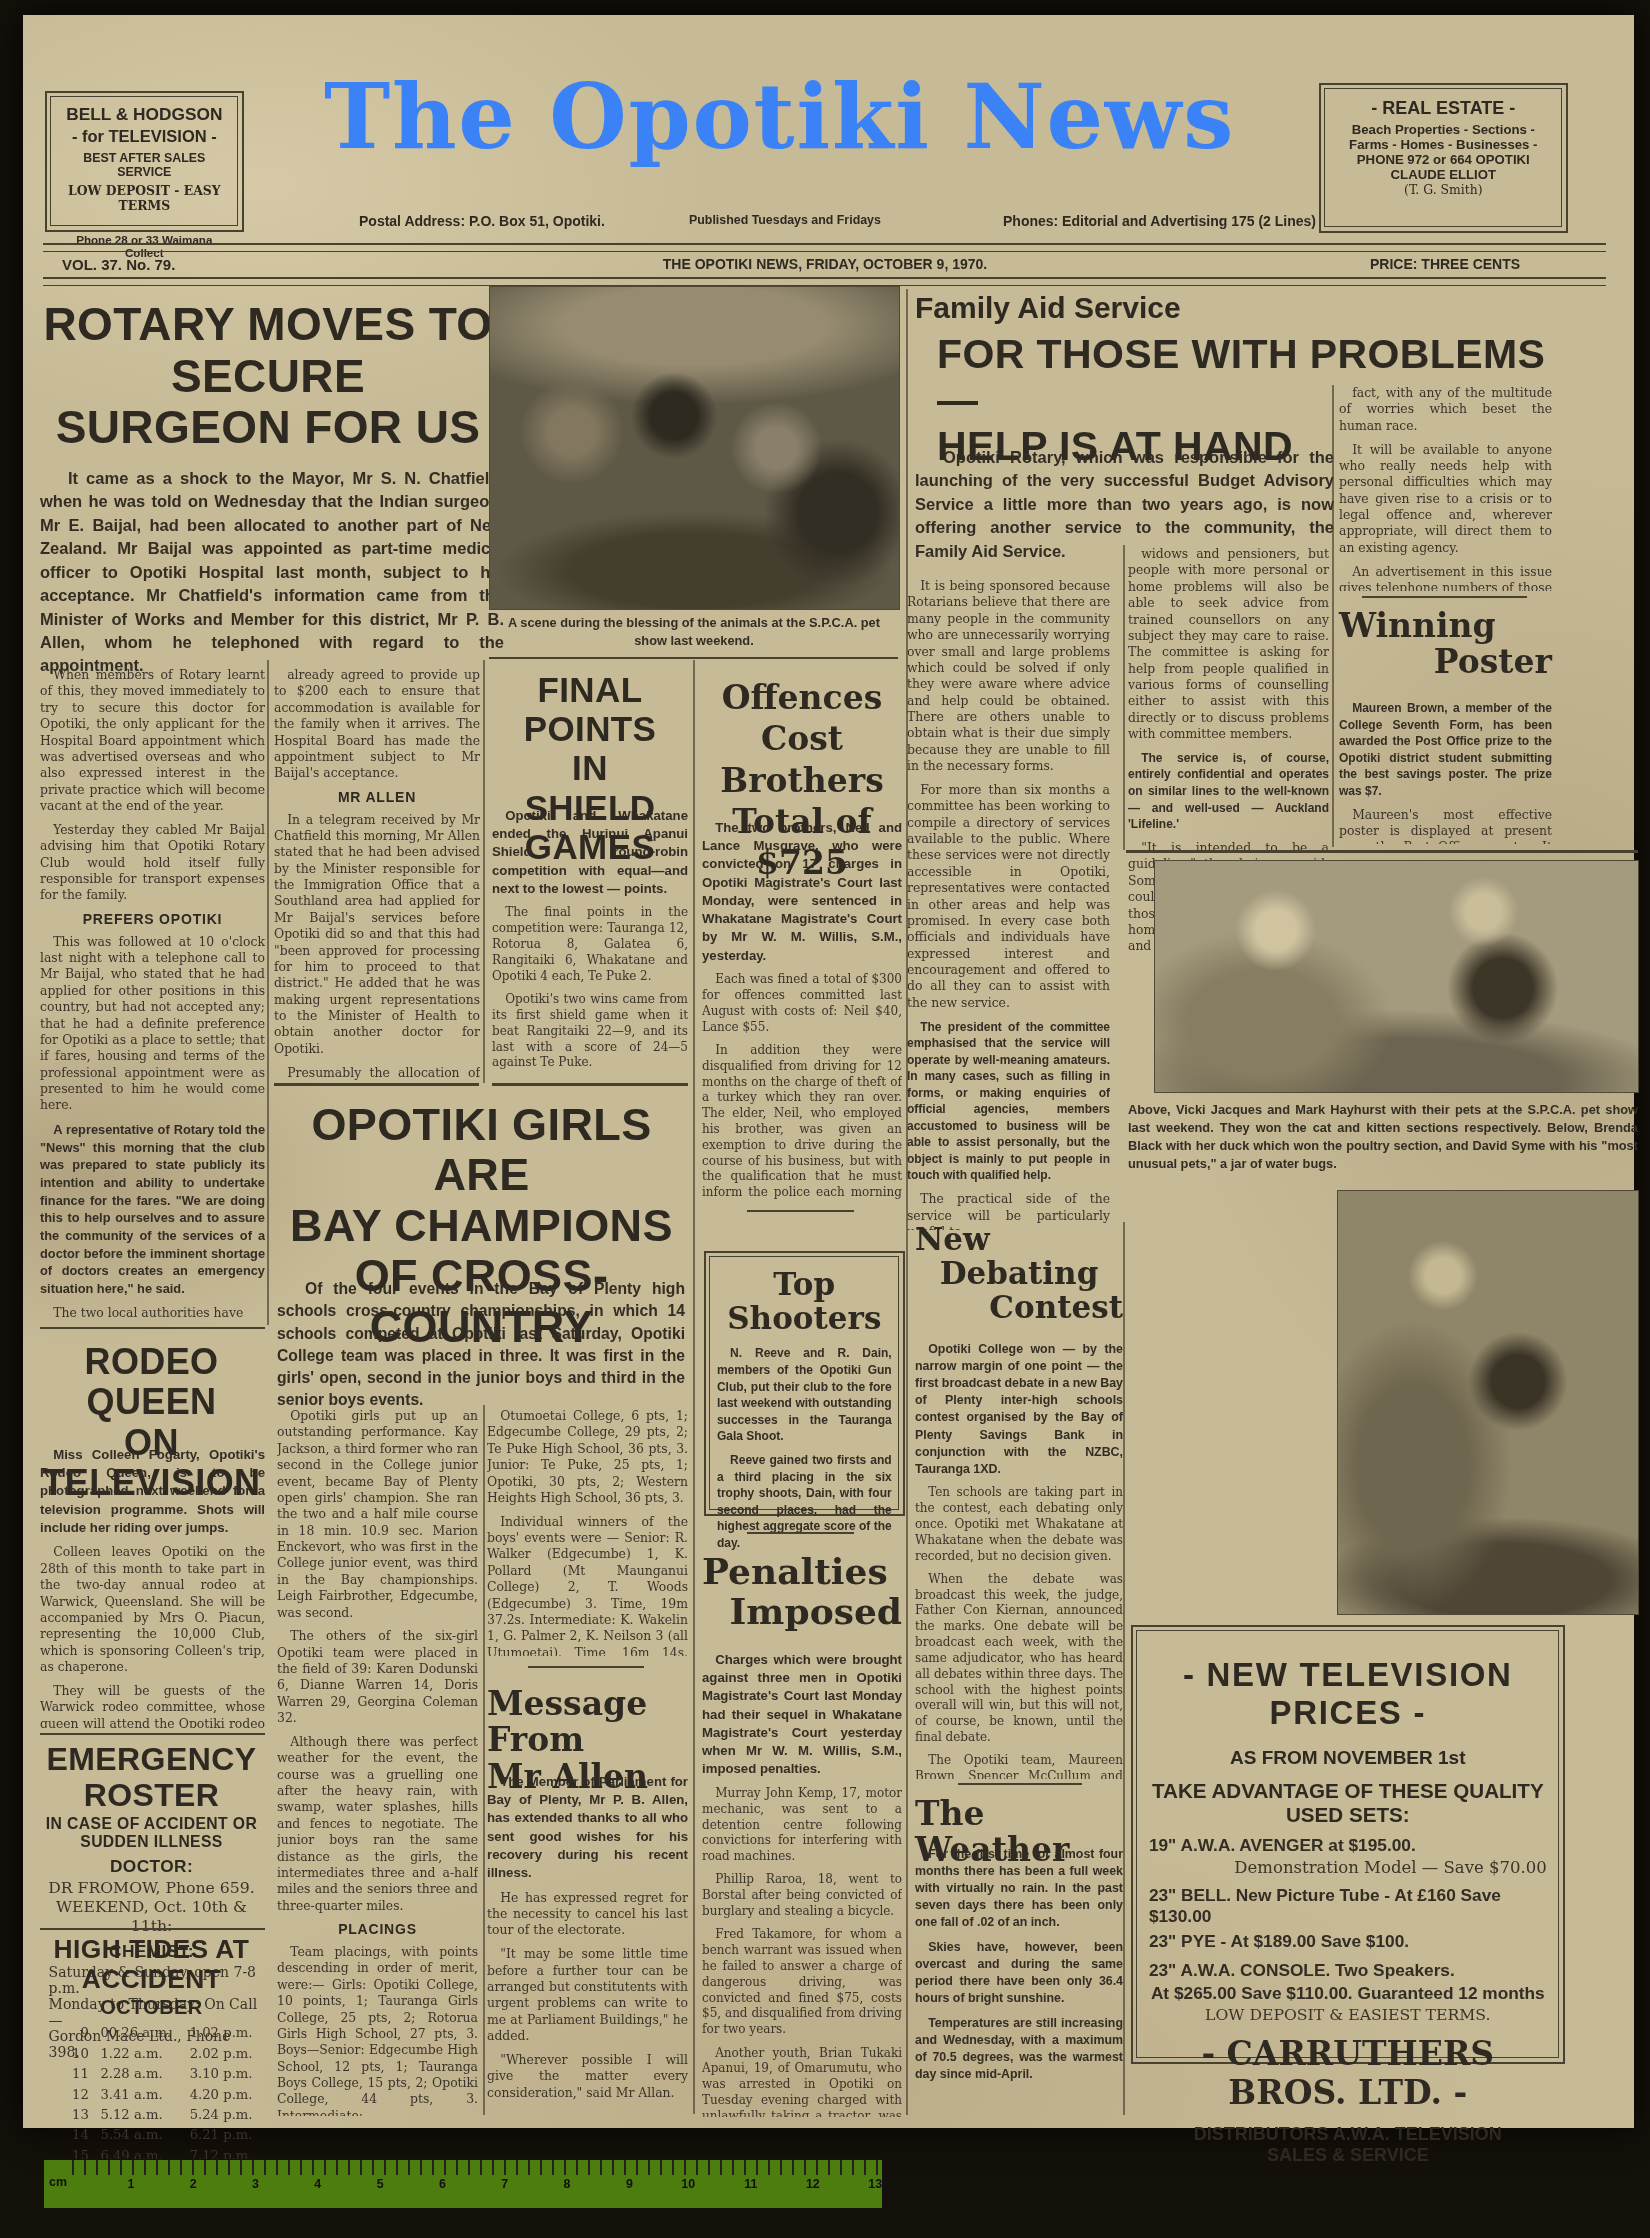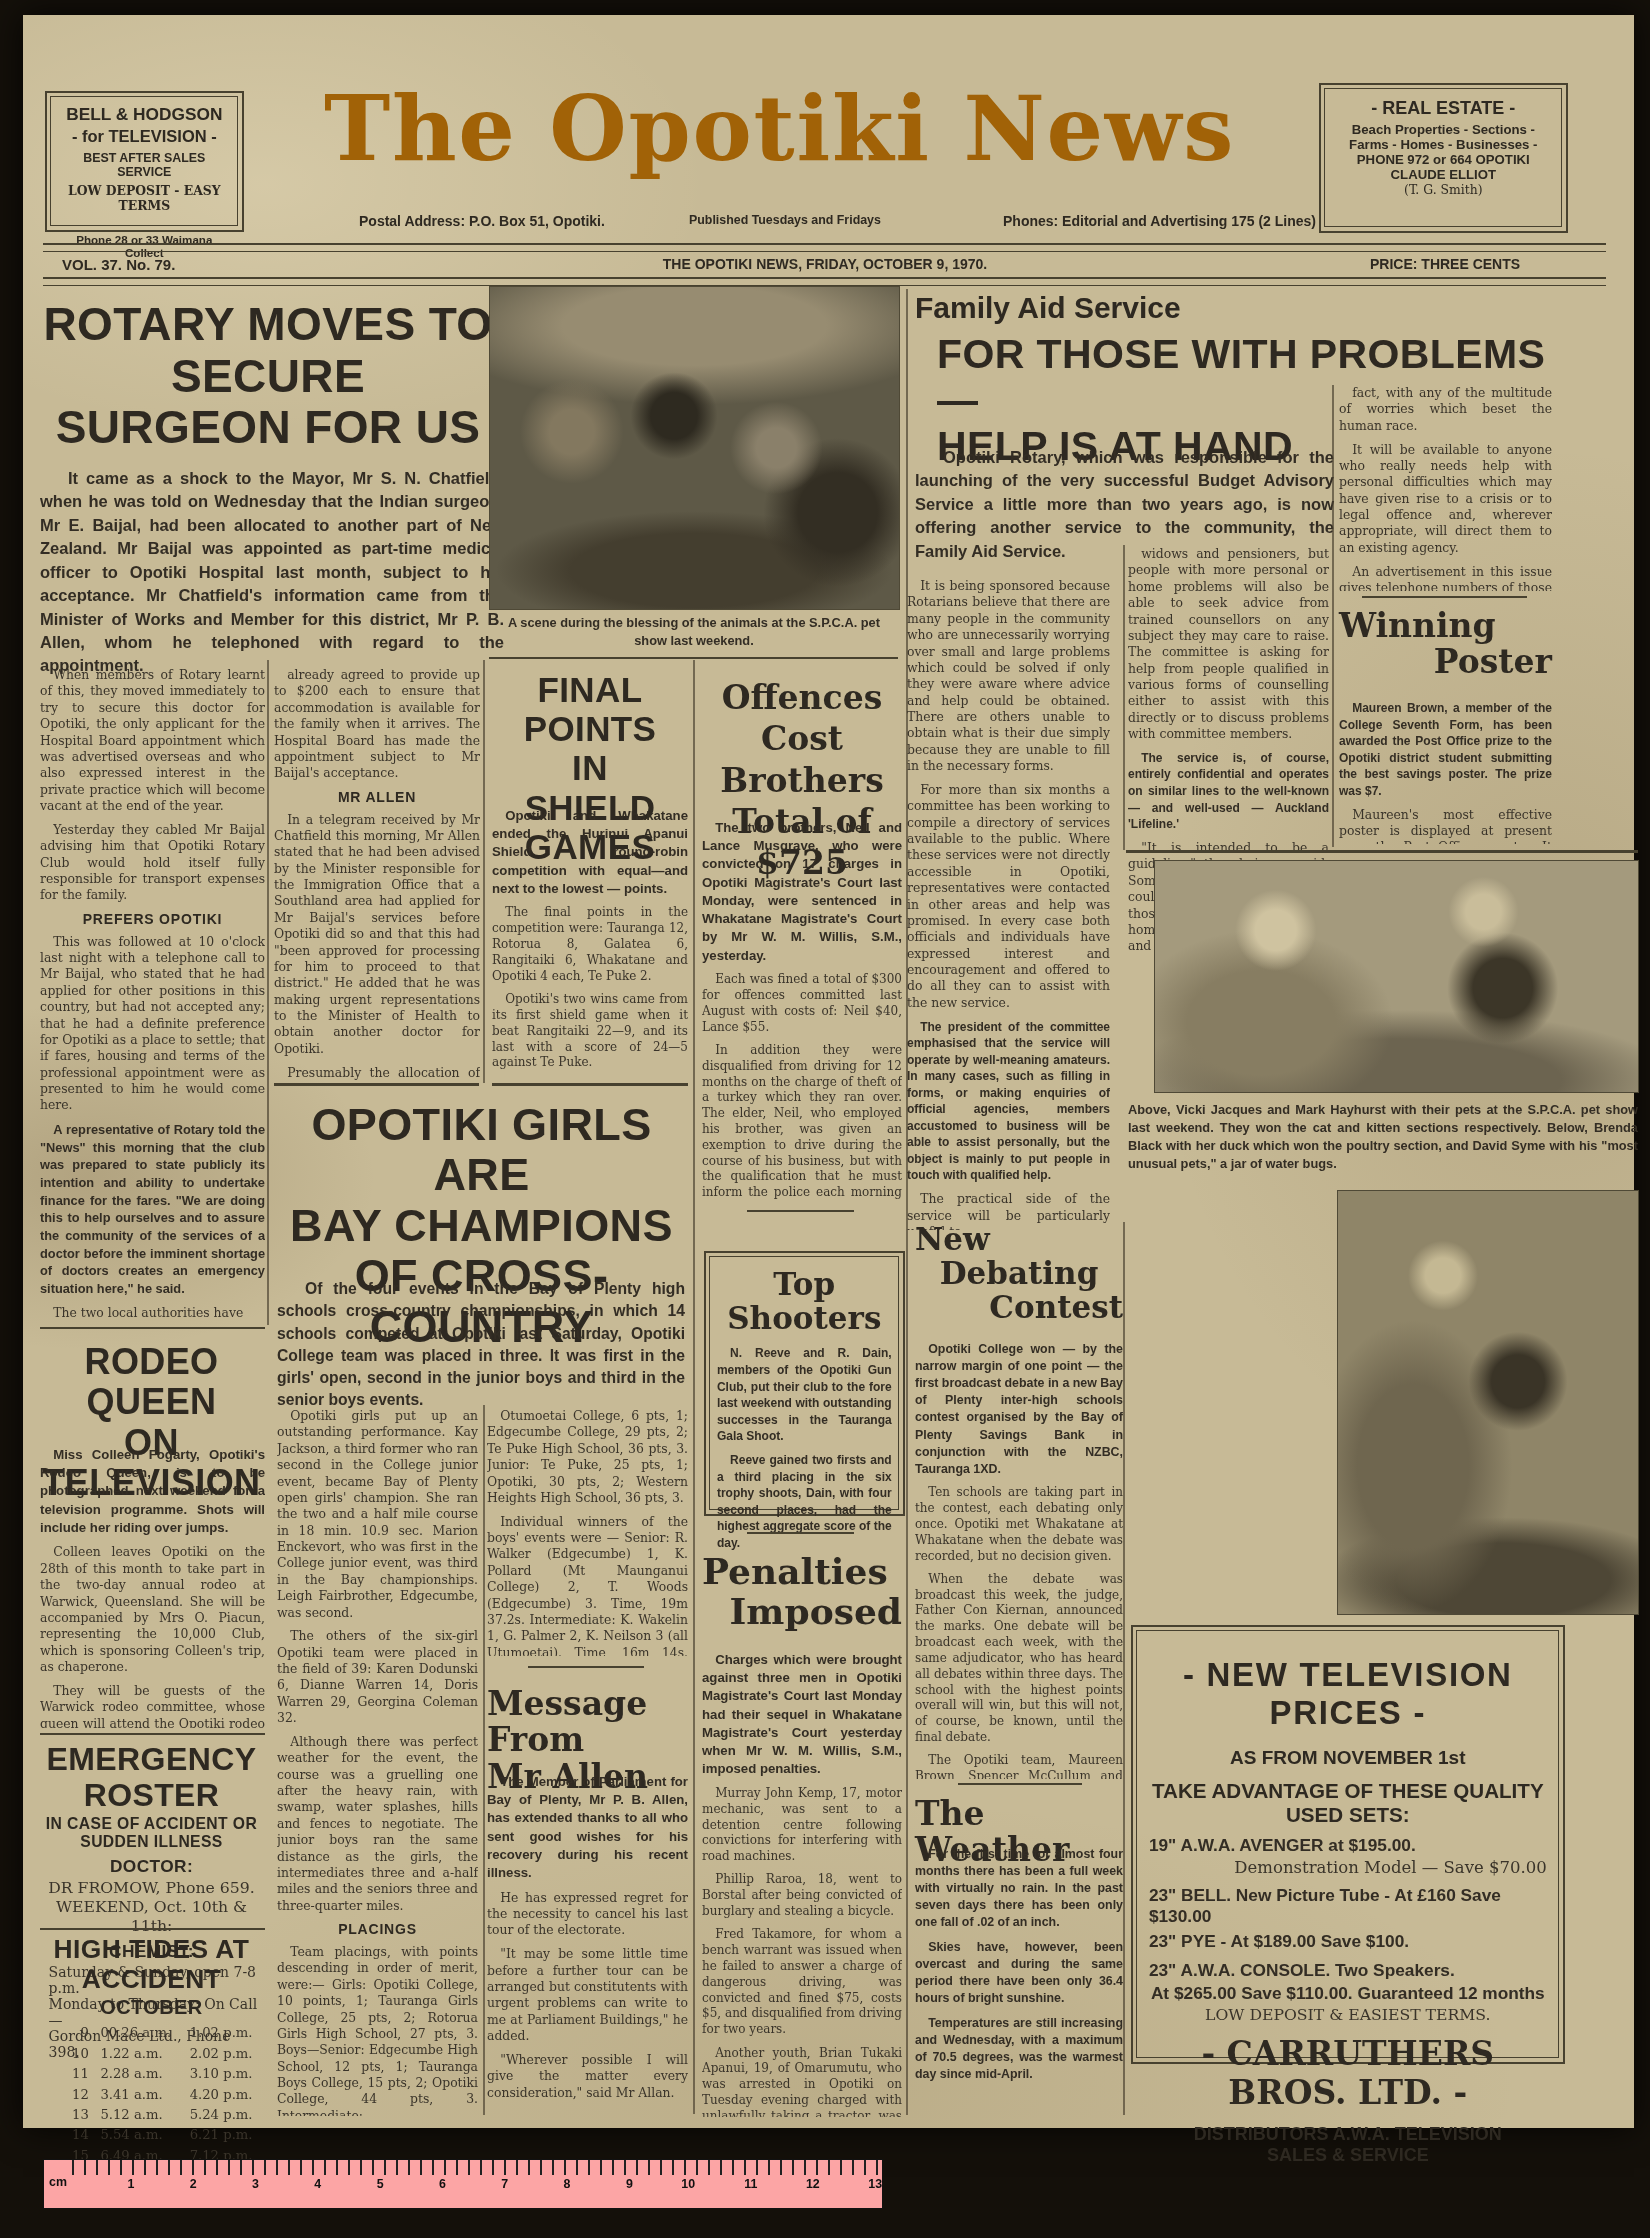--- a/index.html
+++ b/index.html
@@ -58,21 +58,21 @@
      radial-gradient(ellipse 124px 182px at 25% 65%, #6f664f 0 45%, transparent 80%),
      radial-gradient(ellipse 215px 74px at 55% 92%, #4e4736 0 50%, transparent 85%);}
   
   .tide-row{display:flex;font-size:13.2px;line-height:1.55;}
   .t-day{width:40px;text-align:right;padding-right:11.6px;}
   .t-am{width:97px;}
   .t-pm{width:83px;}
   
   .tv-item{font-family:"Liberation Sans",sans-serif;font-weight:700;font-size:17.3px;color:#332d24;margin:8.3px 0 0 0;}
   
-  .ruler{position:absolute;left:43px;top:2159px;width:838px;height:48px;background:#fca5a5;border:1.7px solid #111;}
+  .ruler{position:absolute;left:43px;top:2159px;width:838px;height:48px;background:#4d7c0f;border:1.7px solid #111;}
   .ruler-ticks{position:absolute;left:28px;top:0;right:0;height:15px;
      background:repeating-linear-gradient(90deg,#222 0 1.7px,transparent 1.7px 12px);}
   .ruler-nums{position:absolute;left:28px;top:16.5px;right:0;display:flex;}
   .ruler-nums span{flex:1;text-align:right;font-family:"Liberation Sans",sans-serif;font-size:12.4px;font-weight:700;color:#111;}
   .ruler-label{position:absolute;left:5px;top:15px;font-family:"Liberation Sans",sans-serif;font-size:12.4px;font-weight:700;color:#111;}
 </style>
 </head>
 <body>
 
 <div id="page">
@@ -81,21 +81,21 @@
   <div class="abs dbox" style="left:45px;top:91px;width:188px;height:130px;">
     <div class="dbox-in">
       <div class="adline" style="font-size:17.3px;">BELL &amp; HODGSON</div>
       <div class="adline" style="font-size:16.5px;margin-top:2.5px;">- for TELEVISION -</div>
       <div class="adline" style="font-size:12.4px;margin-top:5px;">BEST AFTER SALES SERVICE</div>
       <div class="adline" style="font-size:12.4px;font-family:'DejaVu Serif',serif;margin-top:3.3px;">LOW DEPOSIT - EASY TERMS</div>
       <div class="adline" style="font-size:11.6px;margin-top:20px;">Phone 28 or 33 Waimana Collect</div>
     </div>
   </div>
 
-  <div class="abs center" style="left:272px;top:76px;width:1015px;font-family:'DejaVu Serif',serif;font-weight:700;font-size:89px;color:#a16207;letter-spacing:1.7px;">The Opotiki News</div>
+  <div class="abs center" style="left:272px;top:64px;width:1015px;font-family:'DejaVu Serif',serif;font-weight:700;font-size:89px;color:#3b82f6;letter-spacing:1.7px;">The Opotiki News</div>
   <div class="abs" style="left:359px;top:213px;font-family:'Liberation Sans',sans-serif;font-weight:700;font-size:14px;color:var(--head);">Postal Address: P.O. Box 51, Opotiki.</div>
   <div class="abs" style="left:689px;top:213px;font-family:'Liberation Sans',sans-serif;font-weight:700;font-size:12.4px;color:var(--head);">Published Tuesdays and Fridays</div>
   <div class="abs" style="left:1003px;top:213px;font-family:'Liberation Sans',sans-serif;font-weight:700;font-size:14px;color:var(--head);">Phones: Editorial and Advertising 175 (2 Lines)</div>
 
   <div class="abs dbox" style="left:1319px;top:83px;width:238px;height:139px;">
     <div class="dbox-in" style="padding-top:8.3px;">
       <div class="adline" style="font-size:18px;">- REAL ESTATE -</div>
       <div class="adline" style="font-size:13.2px;margin-top:3.3px;">Beach Properties - Sections -</div>
       <div class="adline" style="font-size:13.2px;">Farms - Homes - Businesses -</div>
       <div class="adline" style="font-size:13.2px;">PHONE 972 or 664 OPOTIKI</div>

